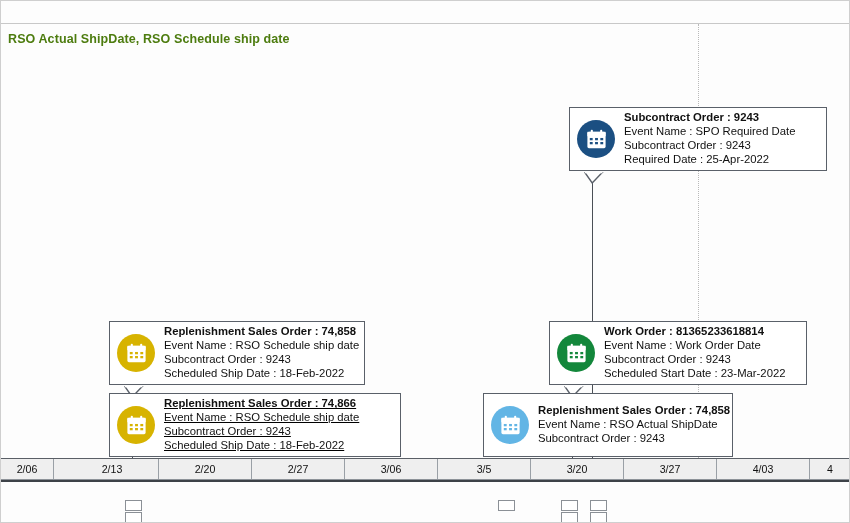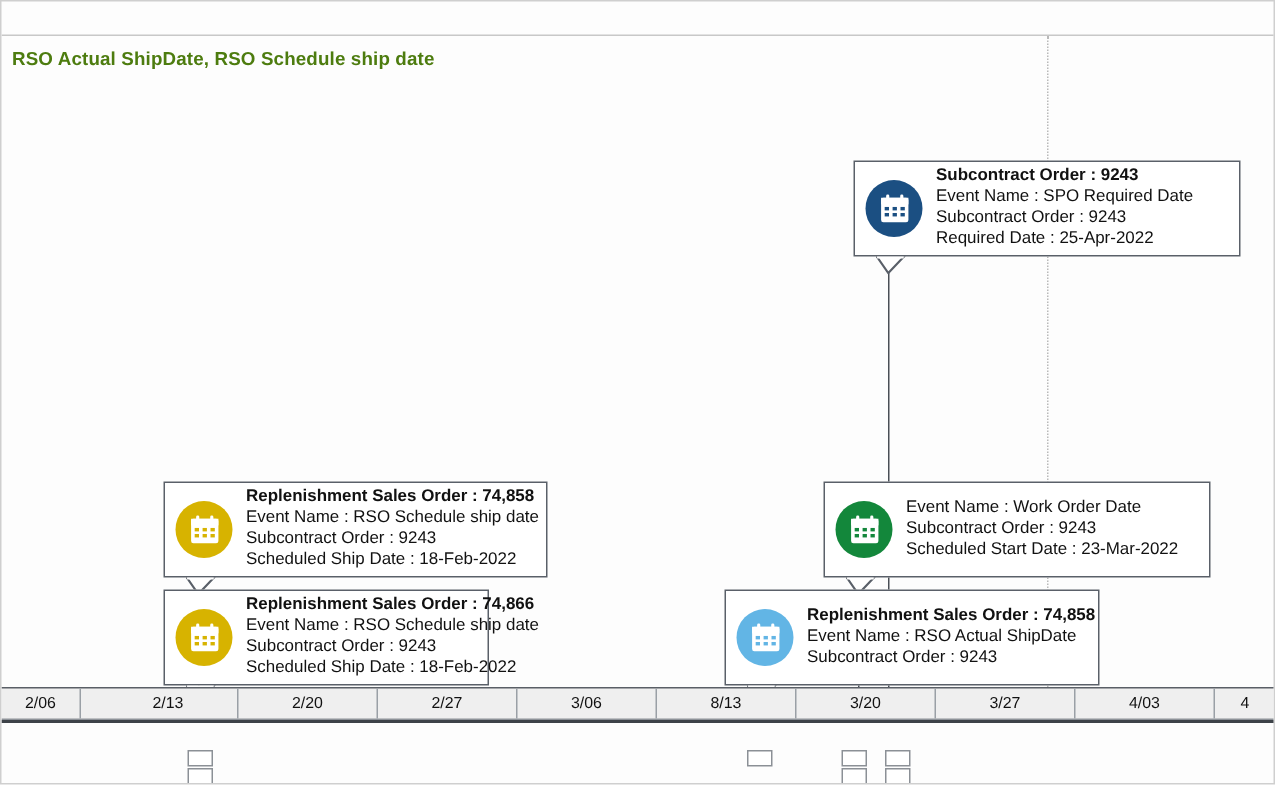--- a/index.html
+++ b/index.html
@@ -206,31 +206,32 @@
               <rect x="5" y="10.4" width="3" height="2.4"></rect>
               <rect x="10.5" y="10.4" width="3" height="2.4"></rect>
               <rect x="16" y="10.4" width="3" height="2.4"></rect>
               <rect x="5" y="14.6" width="3" height="2.4"></rect>
               <rect x="10.5" y="14.6" width="3" height="2.4"></rect>
               <rect x="16" y="14.6" width="3" height="2.4"></rect>
             </g>
           </svg>
         </div>
         <div class="lines">
+          <div class="l head">Work Order : 81365233618814</div>
           <div class="l">Event Name : Work Order Date</div>
           <div class="l">Subcontract Order : 9243</div>
           <div class="l">Scheduled Start Date : 23-Mar-2022</div>
         </div>
       </div>
       <div class="tail-svg" style="left: 563px; top: 383px;"><svg width="20" height="12" viewBox="0 0 20 12">
           <path d="M0.7,0.2 L18.5,0.2 L8.2,11 Z" fill="#ffffff" stroke="#5a6069" stroke-width="1.4" stroke-linejoin="miter"></path>
           <path d="M0.7,0.2 L18.5,0.2" stroke="#ffffff" stroke-width="2.2"></path>
         </svg></div>
       <div class="leader" style="left: 131px; top: 462px; height: 9px;"></div>
-      <div class="card" style="left: 108px; top: 392px; width: 217px; height: 64px;">
+      <div class="card" style="left: 108px; top: 392px; width: 292px; height: 64px; text-decoration: underline;">
         <div class="icon" style="background: rgb(215, 179, 0); color: rgb(215, 179, 0);">
           <svg width="23" height="23" viewBox="0 0 24 24" aria-hidden="true">
             <rect x="2.5" y="4" width="19" height="17" rx="1.6" fill="#ffffff"></rect>
             <rect x="2.5" y="4" width="19" height="4.6" fill="#ffffff"></rect>
             <rect x="6" y="1.8" width="2.2" height="4" rx="1" fill="#ffffff"></rect>
             <rect x="15.8" y="1.8" width="2.2" height="4" rx="1" fill="#ffffff"></rect>
             <g fill="currentColor">
               <rect x="5" y="10.4" width="3" height="2.4"></rect>
               <rect x="10.5" y="10.4" width="3" height="2.4"></rect>
               <rect x="16" y="10.4" width="3" height="2.4"></rect>
@@ -280,21 +281,21 @@
           <path d="M0.7,0.2 L18.5,0.2" stroke="#ffffff" stroke-width="2.2"></path>
         </svg></div>
     </div>
 
   <div id="axis">
       <div class="tickcell first" style="left: 0px; width: 53px;">2/06</div>
       <div class="tickcell" style="left: 65px; width: 93px;">2/13</div>
       <div class="tickcell" style="left: 158px; width: 93px;">2/20</div>
       <div class="tickcell" style="left: 251px; width: 93px;">2/27</div>
       <div class="tickcell" style="left: 344px; width: 93px;">3/06</div>
-      <div class="tickcell" style="left: 437px; width: 93px;">8/13</div>
+      <div class="tickcell" style="left: 437px; width: 93px;">3/5</div>
       <div class="tickcell" style="left: 530px; width: 93px;">3/20</div>
       <div class="tickcell" style="left: 623px; width: 93px;">3/27</div>
       <div class="tickcell" style="left: 716px; width: 93px;">4/03</div>
       <div class="tickcell" style="left: 809px; width: 41px;">4</div>
     </div>
   <div id="axis-baseline"></div>
 
   <div id="markers-layer">
       <div class="marker" style="left: 124px; top: 499px;"></div>
       <div class="marker" style="left: 124px; top: 511px;"></div>

